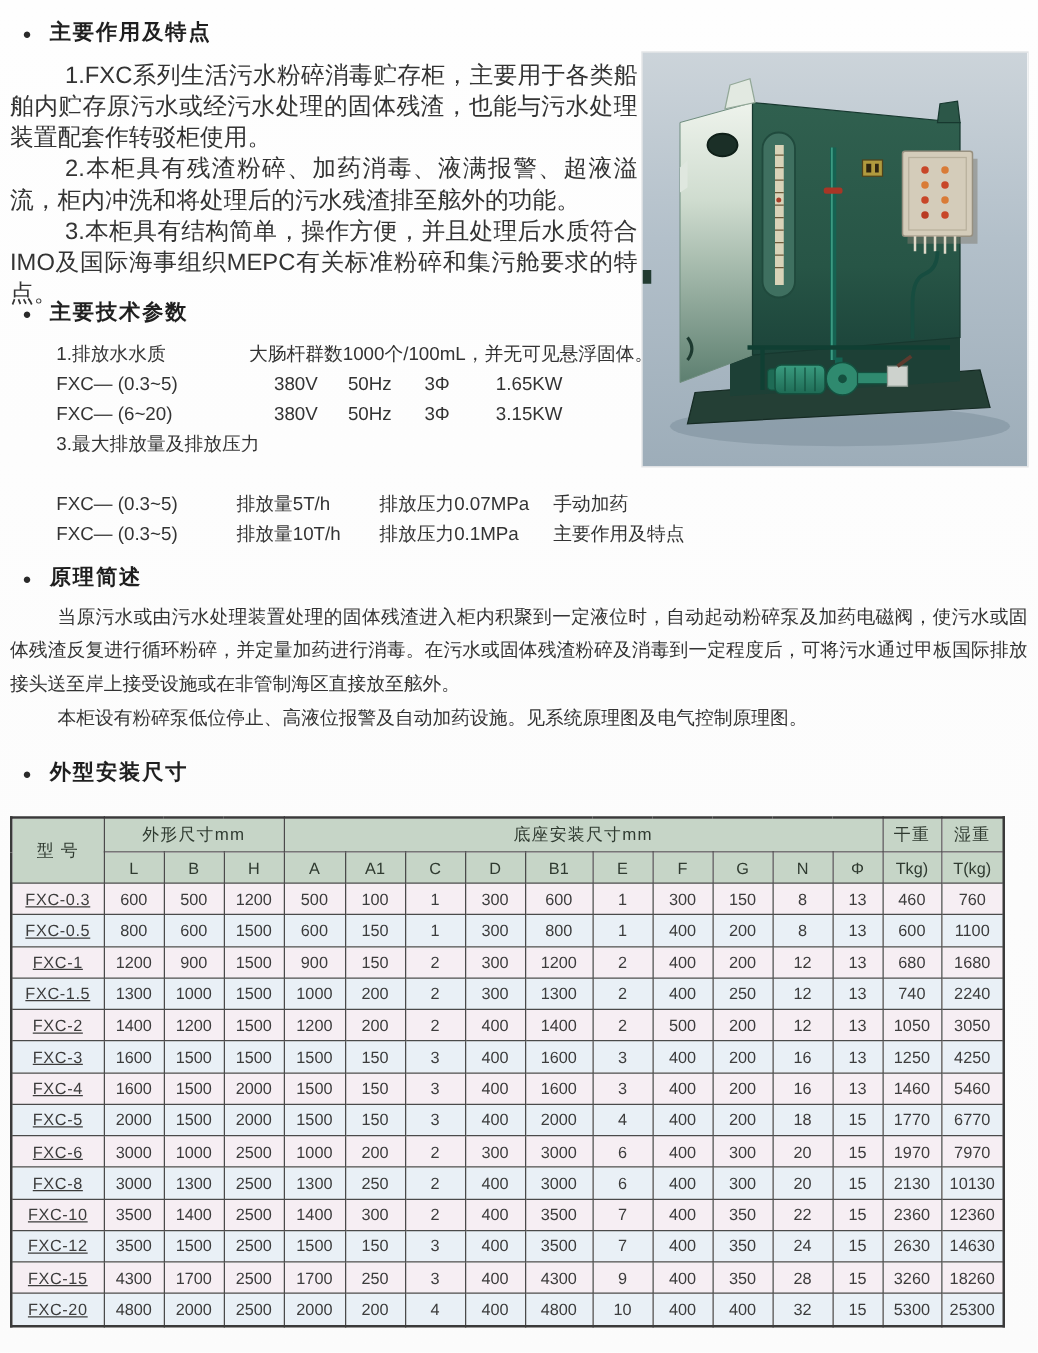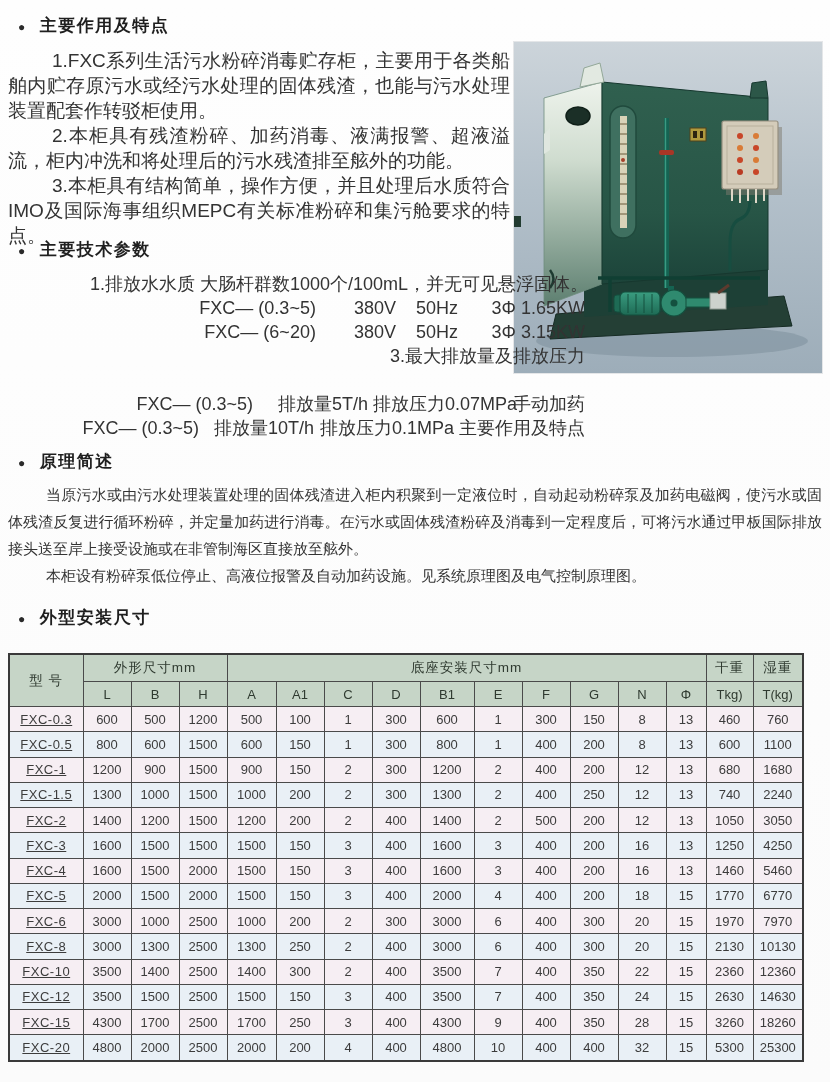--- a/index.html
+++ b/index.html
@@ -18,34 +18,34 @@
   #h-tech{top:238px;}
   #h-principle{top:450px;}
   #h-dims{top:606px;}
 
   
   .features-block{position:absolute;left:8px;top:48px;width:502px;}
   .features-block p{margin:0;font-size:19px;line-height:25px;text-indent:44px;color:#333;
                     text-align:justify;}
 
   
-  .tech-block{position:absolute;left:45px;top:272px;width:540px;font-size:18px;color:#333;text-align:right;}
+  .tech-block{position:absolute;left:45px;top:272px;width:540px;font-size:15px;color:#333;}
   .tp-line{height:24px;line-height:24px;white-space:nowrap;}
   .tp-model{display:inline-block;width:150px;}
   .tp-model2{display:inline-block;width:140px;}
   .tp-v{display:inline-block;width:55px;margin-left:20px;}
   .tp-hz{display:inline-block;width:57px;}
   .tp-ph{display:inline-block;width:53px;}
   .tp-q{display:inline-block;width:110px;margin-top:24px;}
   .tp-p{display:inline-block;width:135px;}
 
   
   .principle-block{position:absolute;left:8px;top:481px;width:814px;}
   .principle-block p{margin:0;font-size:15px;line-height:27px;text-indent:38px;color:#333;
-                     text-align:justify;}
+                     text-align:justify;font-family:Liberation Serif, serif;}
 
   
   .dim-table{position:absolute;left:8px;top:653px;width:794px;height:409px;
              border-collapse:collapse;table-layout:fixed;font-size:13px;color:#3c3c3c;
              border:2px solid #3a3a3a;}
   .dim-table th,.dim-table td{border:1px solid #4a4a4a;text-align:center;padding:0;
              font-weight:normal;overflow:hidden;white-space:nowrap;}
   .dim-table thead th{background:#c6d5c7;color:#2f3a30;}
   .dim-table thead tr.gh th{height:26px;font-size:13.5px;letter-spacing:1px;}
   .dim-table thead tr.sh th{height:24px;font-size:13px;}

